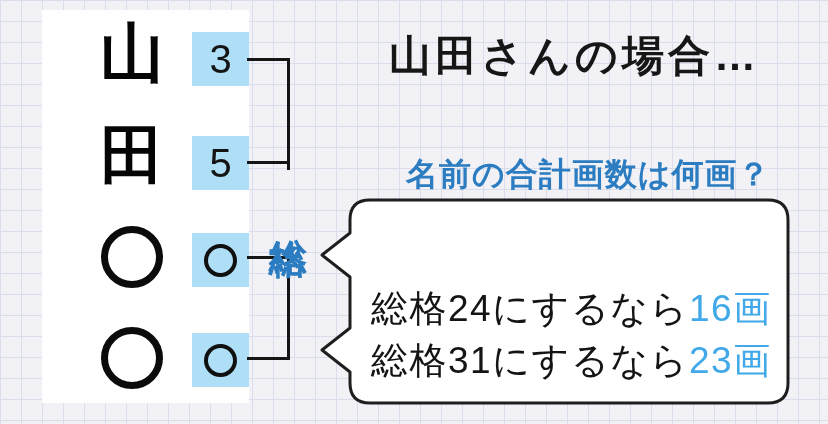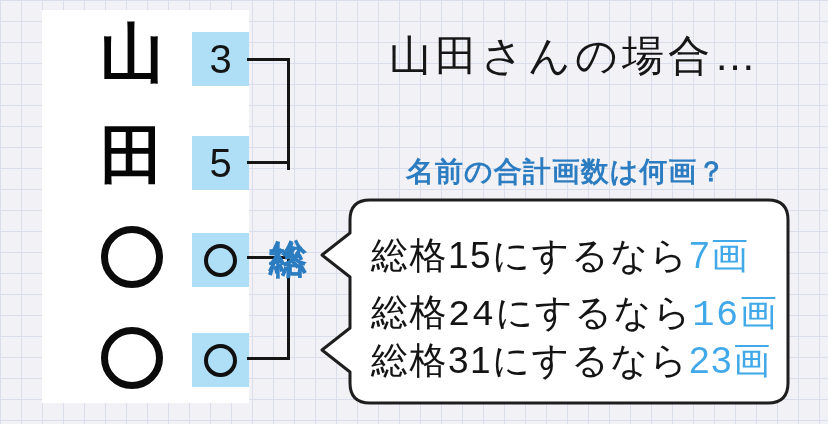--- a/index.html
+++ b/index.html
@@ -59,37 +59,37 @@
   }
   .bracket-label span {
     writing-mode:vertical-rl; text-orientation:upright;
     font-size:38px; line-height:1.0; font-weight:700; color:#2b7cc0;
     letter-spacing:2px;
   }
 
   
   .title {
     position:absolute; left:389px; top:28px;
-    font-size:42px; font-weight:400; letter-spacing:4px; color:#161616;
+    font-size:42px; font-weight:700; letter-spacing:4px; color:#161616;
   }
   .question {
     position:absolute; left:406px; top:153px;
-    font-size:28px; font-weight:600; letter-spacing:1px; color:#2b7cc0;
+    font-size:32px; font-weight:600; letter-spacing:1px; color:#2b7cc0;
   }
 
   
   .bubble-svg { position:absolute; left:320px; top:197px; }
 
   .bubble-line {
     position:absolute; left:371px;
     font-size:37px; line-height:46px; font-weight:500;
     letter-spacing:1.5px; color:#141414; white-space:nowrap;
   }
   .bubble-line.l1 { top:233px; }
-  .bubble-line.l2 { top:292px;font-family:Liberation Mono, monospace; }
+  .bubble-line.l2 { top:286px; }
   .bubble-line.l3 { top:338px; }
   .bubble-line .answer { color:#41a9e9; }
 </style>
 </head>
 <body>
 
 <div class="canvas">
 
   <div class="name-card">
     <div class="kanji k1">山</div>
@@ -121,23 +121,20 @@
     <span>総格</span>
   </div>
 
   <div class="title">山田さんの場合…</div>
   <div class="question">名前の合計画数は何画？</div>
 
   <svg class="bubble-svg" width="472" height="212" viewBox="0 0 472 212">
     <path d="M 50 3 H 448 Q 468 3 468 23 V 186 Q 468 206 448 206 H 50 Q 30 206 30 186 V 175 L 2 153 L 30 131 V 80 L 2 58 L 30 36 V 23 Q 30 3 50 3 Z" fill="#ffffff" stroke="#1e1e1e" stroke-width="3" stroke-linejoin="round"></path>
   </svg>
 
-  <div class="bubble-line l1">
-    <span>総格15にするなら</span><span class="answer">7画</span>
-  </div>
   <div class="bubble-line l2">
     <span>総格24にするなら</span><span class="answer">16画</span>
   </div>
   <div class="bubble-line l3">
     <span>総格31にするなら</span><span class="answer">23画</span>
   </div>
 
 </div>
 
 </body></html>

